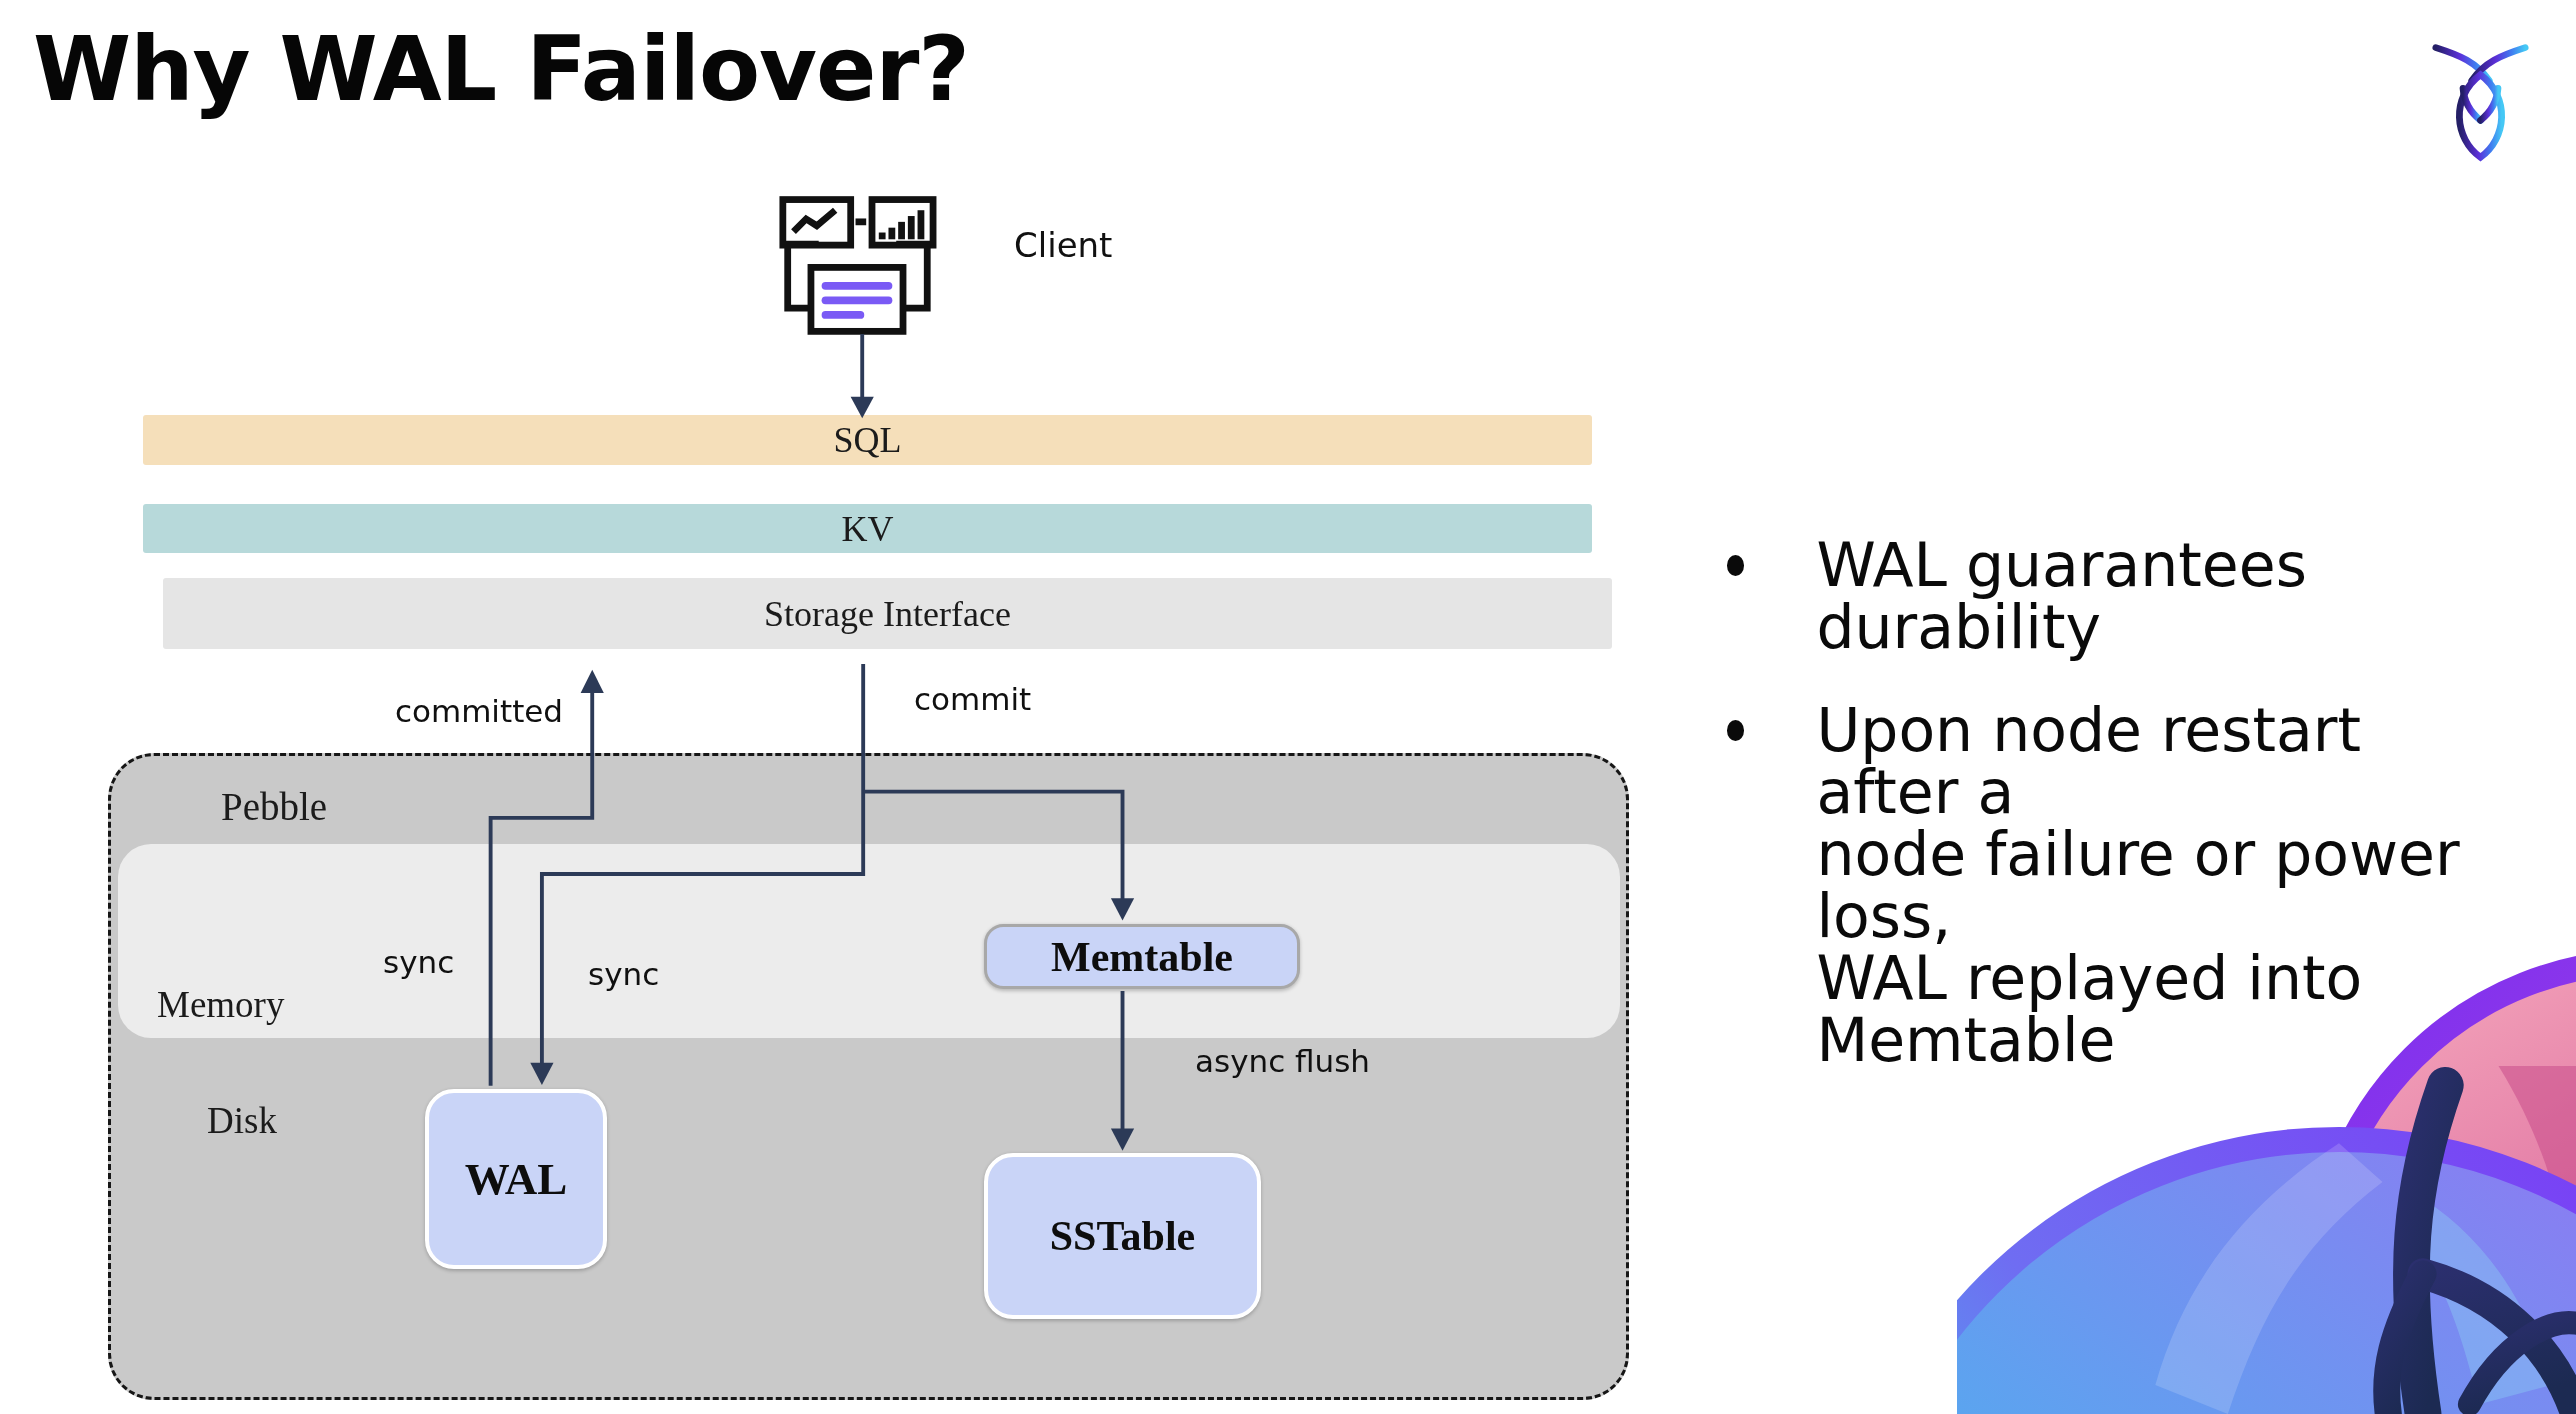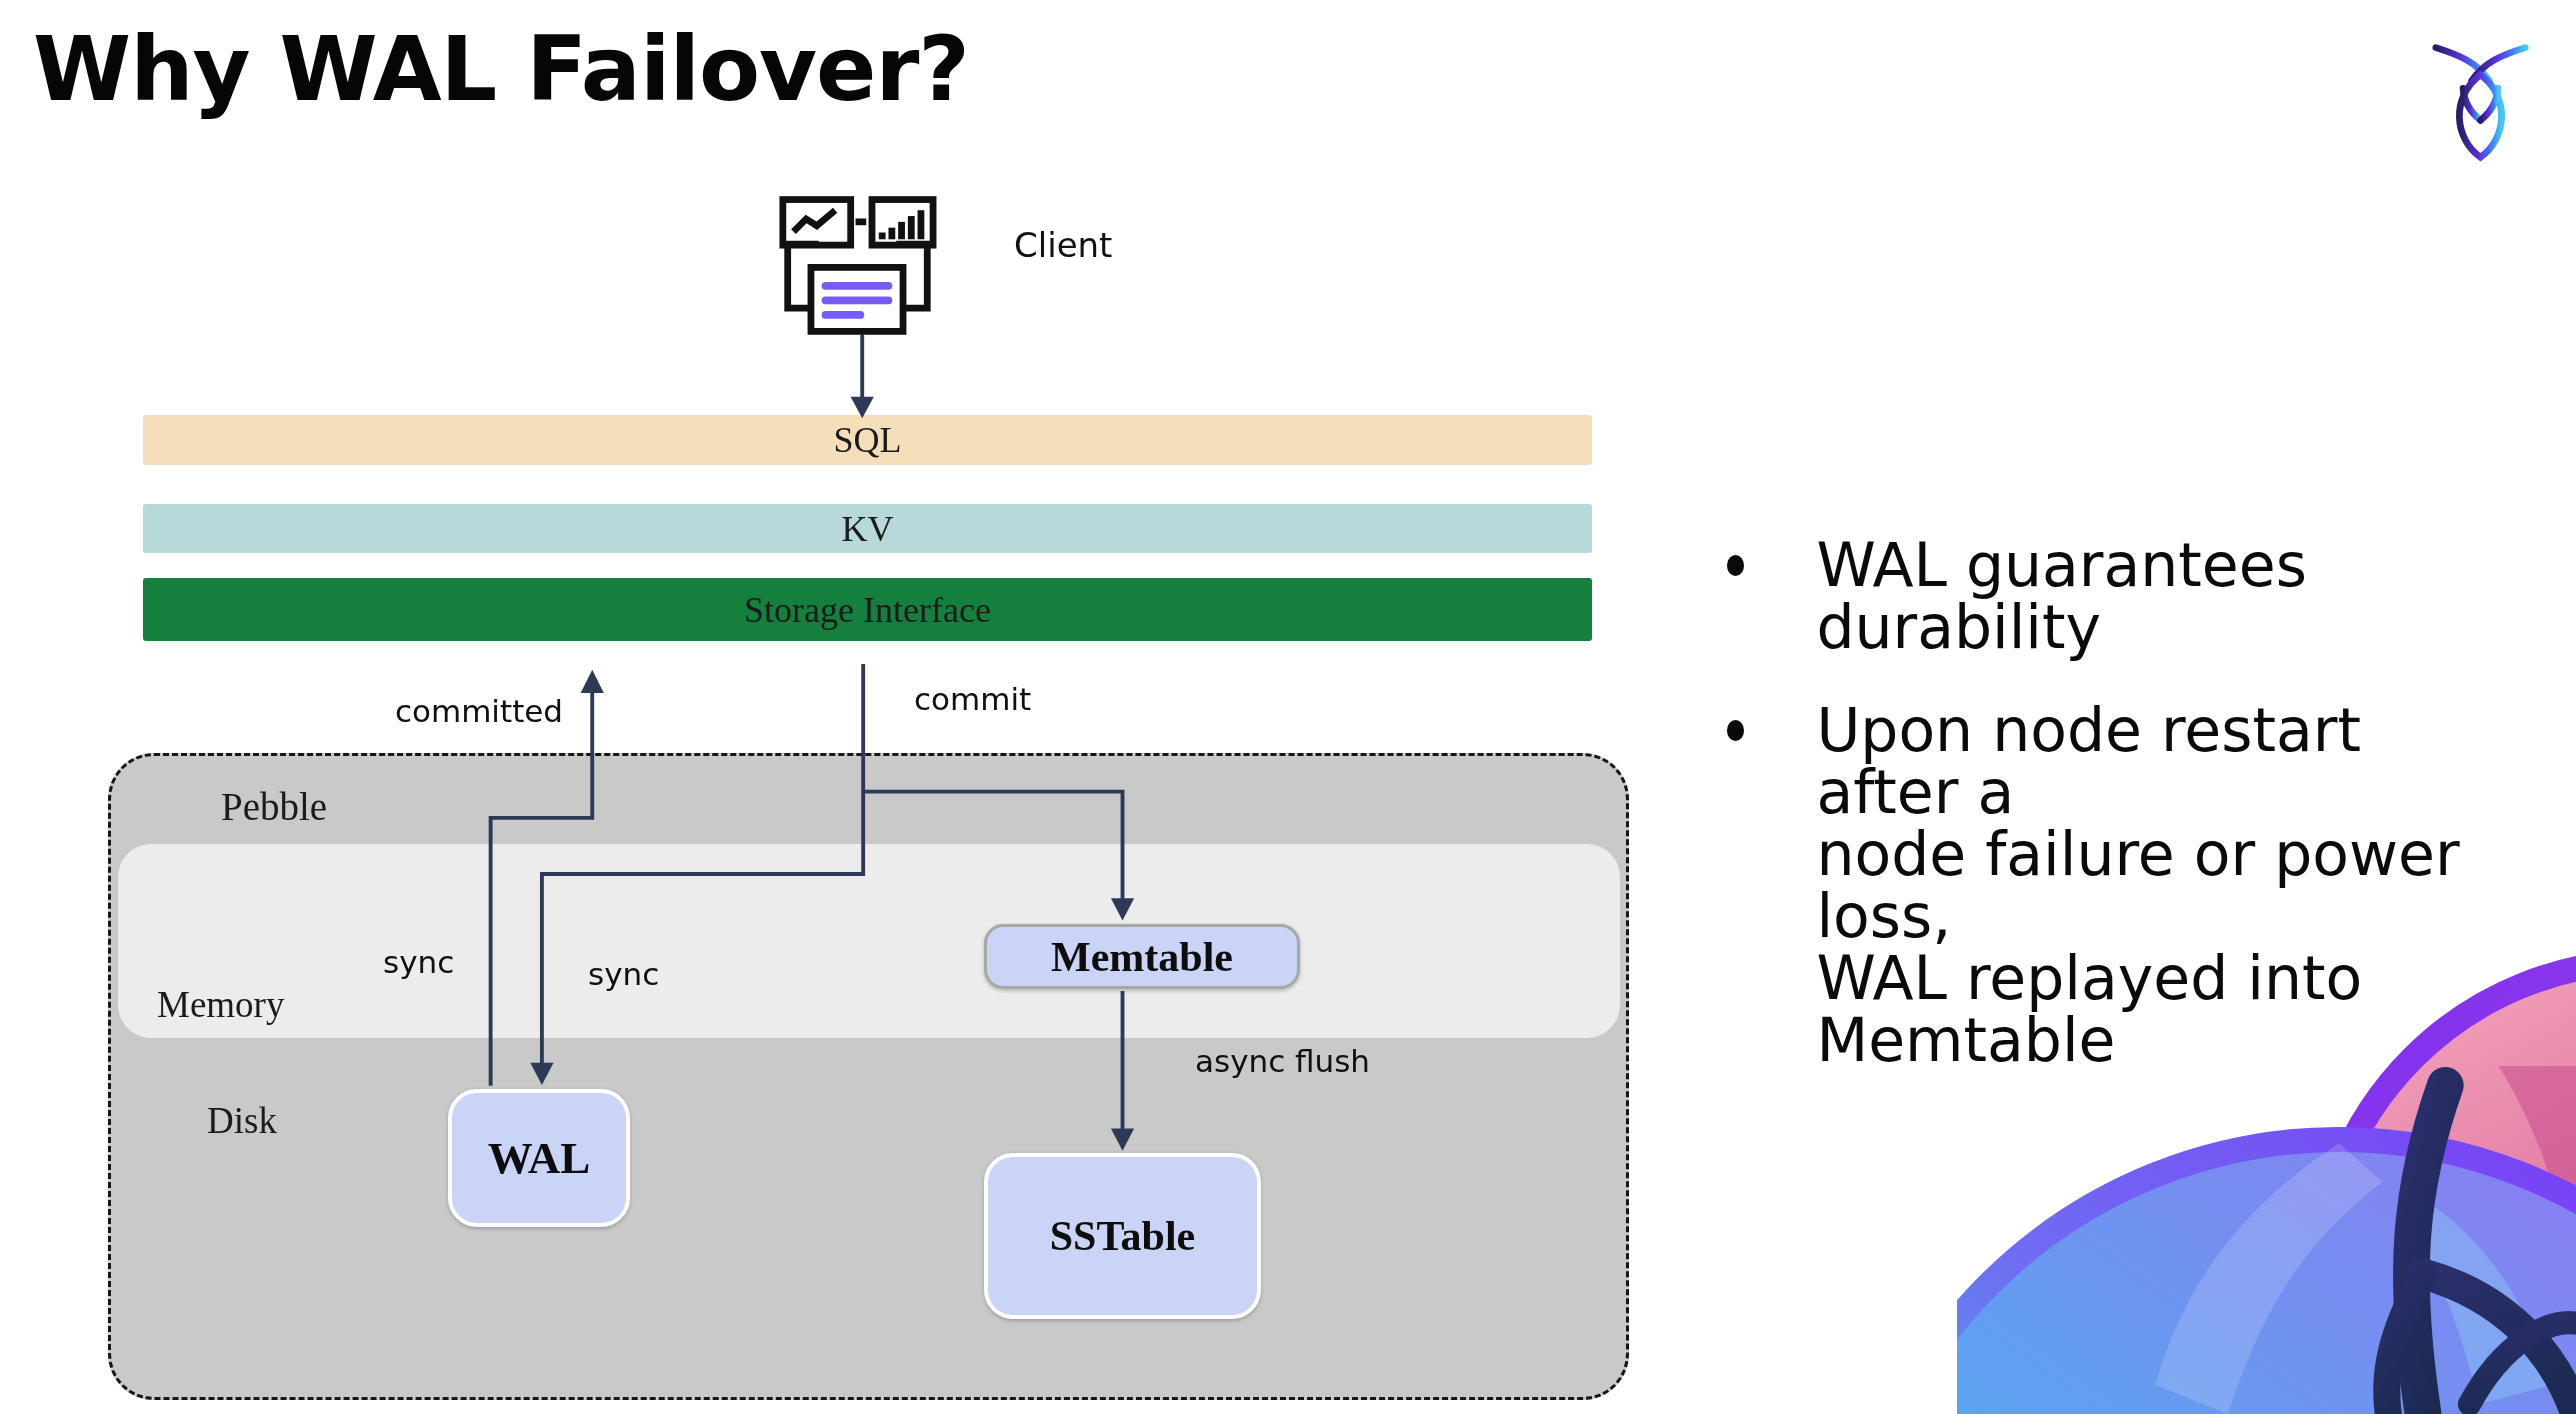--- a/index.html
+++ b/index.html
@@ -19,21 +19,21 @@
   }
   .layer-bar{
     left:143px;width:1449px;
     border-radius:3px;
     display:flex;align-items:center;justify-content:center;
     font-family:"Liberation Serif","DejaVu Serif",serif;
     font-size:36px;color:#1b1b1b;
   }
   #bar-sql{top:415px;height:50px;background:#f5dfba;}
   #bar-kv{top:504px;height:49px;background:#b7d9da;}
-  #bar-storage{top:578px;height:63px;background:#15803d;}
+  #bar-storage{top:578px;height:71px;background:#e5e5e5;margin-left:20px;}
   #client-label{
     left:1014px;top:225px;font-size:34px;color:#111;
   }
   .edge-label{
     font-size:31px;color:#101010;white-space:nowrap;
   }
   #lbl-committed{left:392px;top:693px;width:174px;text-align:center;}
   #lbl-commit{left:914px;top:681px;}
   #lbl-sync-left{left:383px;top:944px;}
   #lbl-sync-right{left:588px;top:956px;}
@@ -56,21 +56,21 @@
   #lbl-disk{left:207px;top:1099px;}
   .node{
     background:#c9d4f7;
     display:flex;align-items:center;justify-content:center;
     font-family:"Liberation Serif","DejaVu Serif",serif;
     font-weight:bold;color:#0d0d0d;
     box-sizing:border-box;
     box-shadow:0 1.9px 3.9px rgba(0,0,0,0.22);
   }
   #node-wal{
-    left:448px;top:1089px;width:182px;height:138px;
+    left:425px;top:1089px;width:182px;height:180px;
     border:4.8px solid #ffffff;border-radius:29px;font-size:45px;
   }
   #node-memtable{
     left:984px;top:924px;width:316px;height:65px;
     border:3.9px solid #a8a8a8;border-radius:19.4px;font-size:42px;
   }
   #node-sstable{
     left:984px;top:1153px;width:277px;height:166px;
     border:4.8px solid #ffffff;border-radius:29px;font-size:42px;
   }

